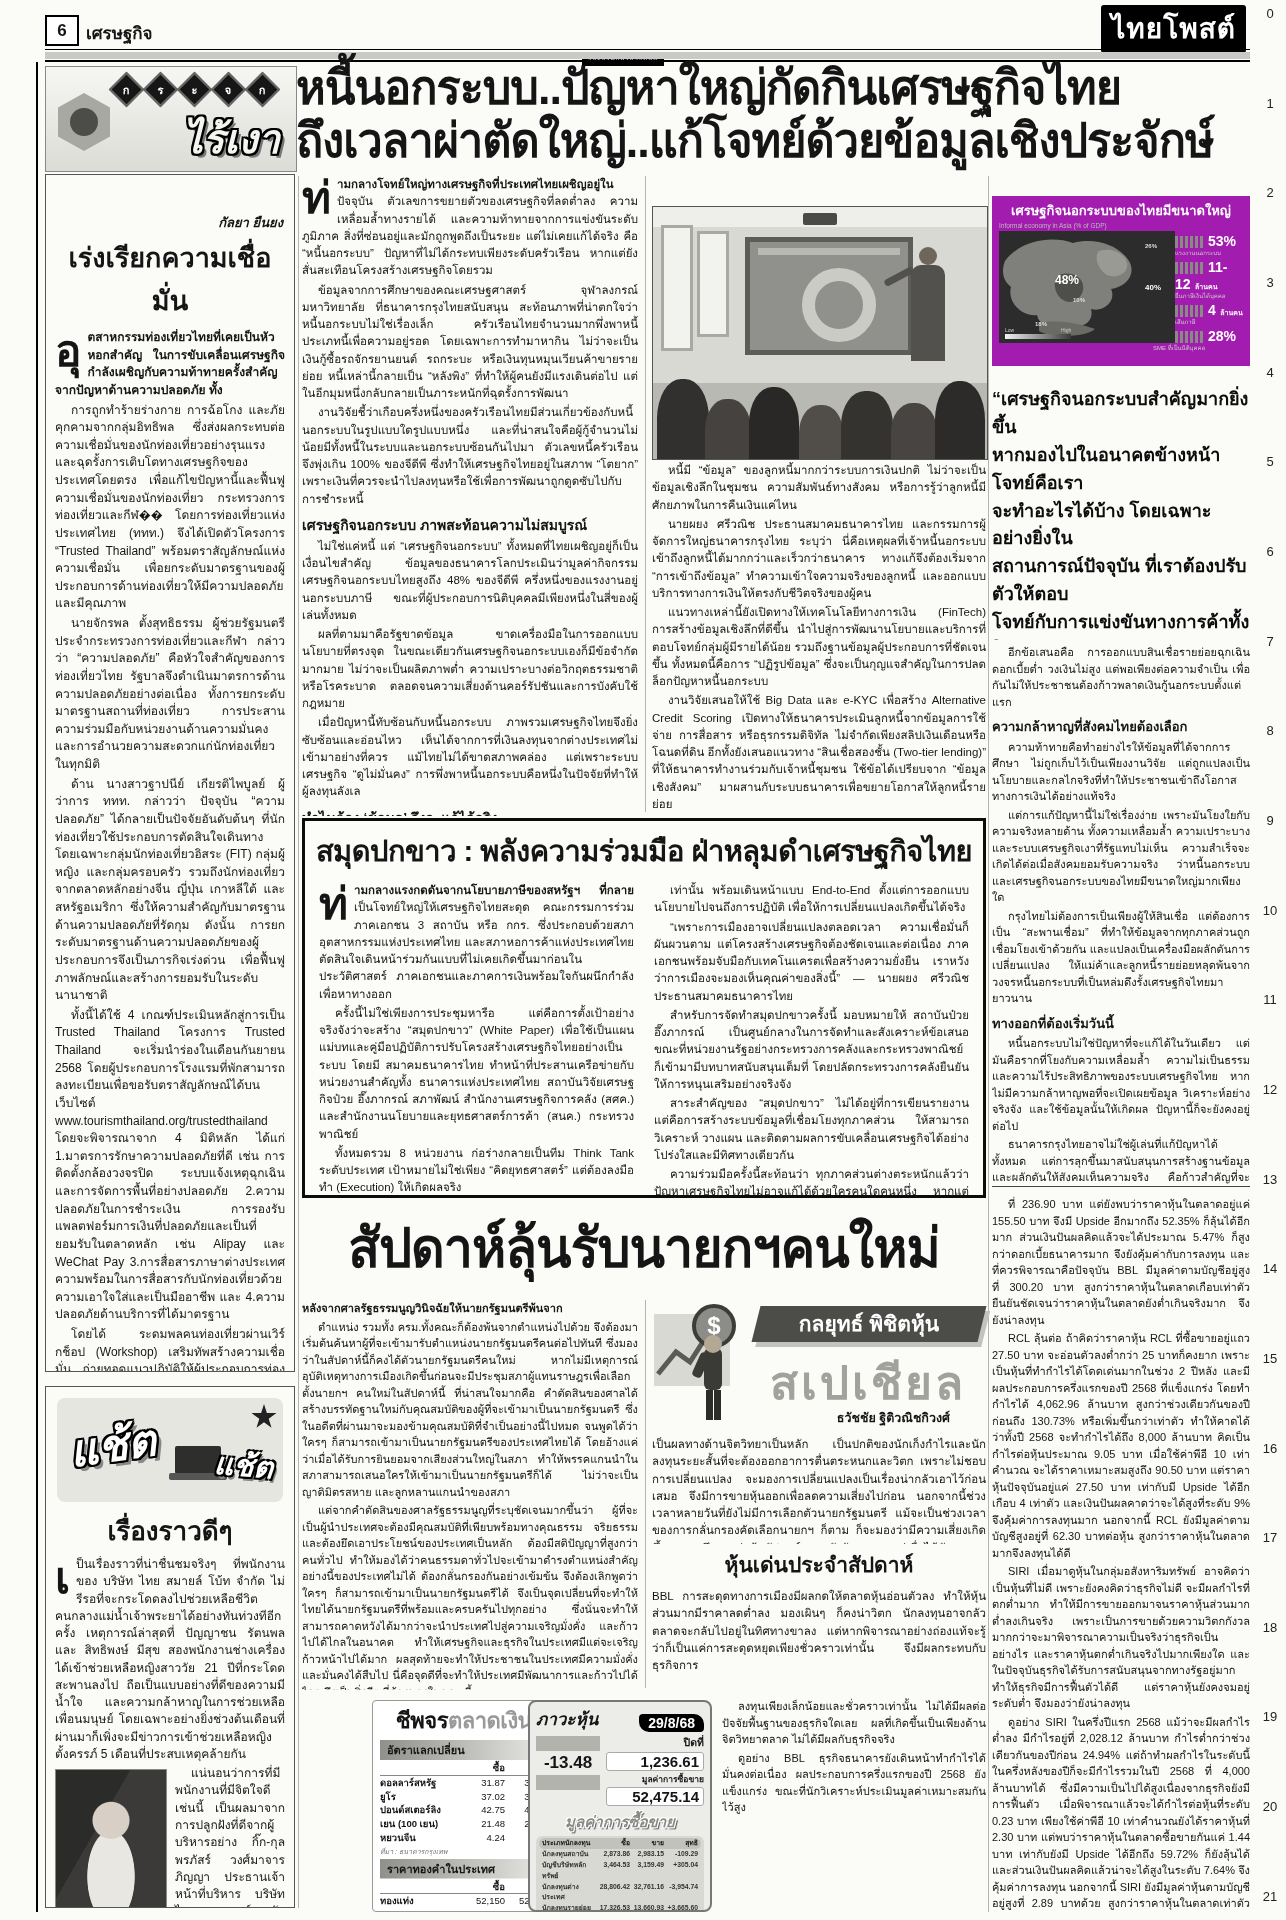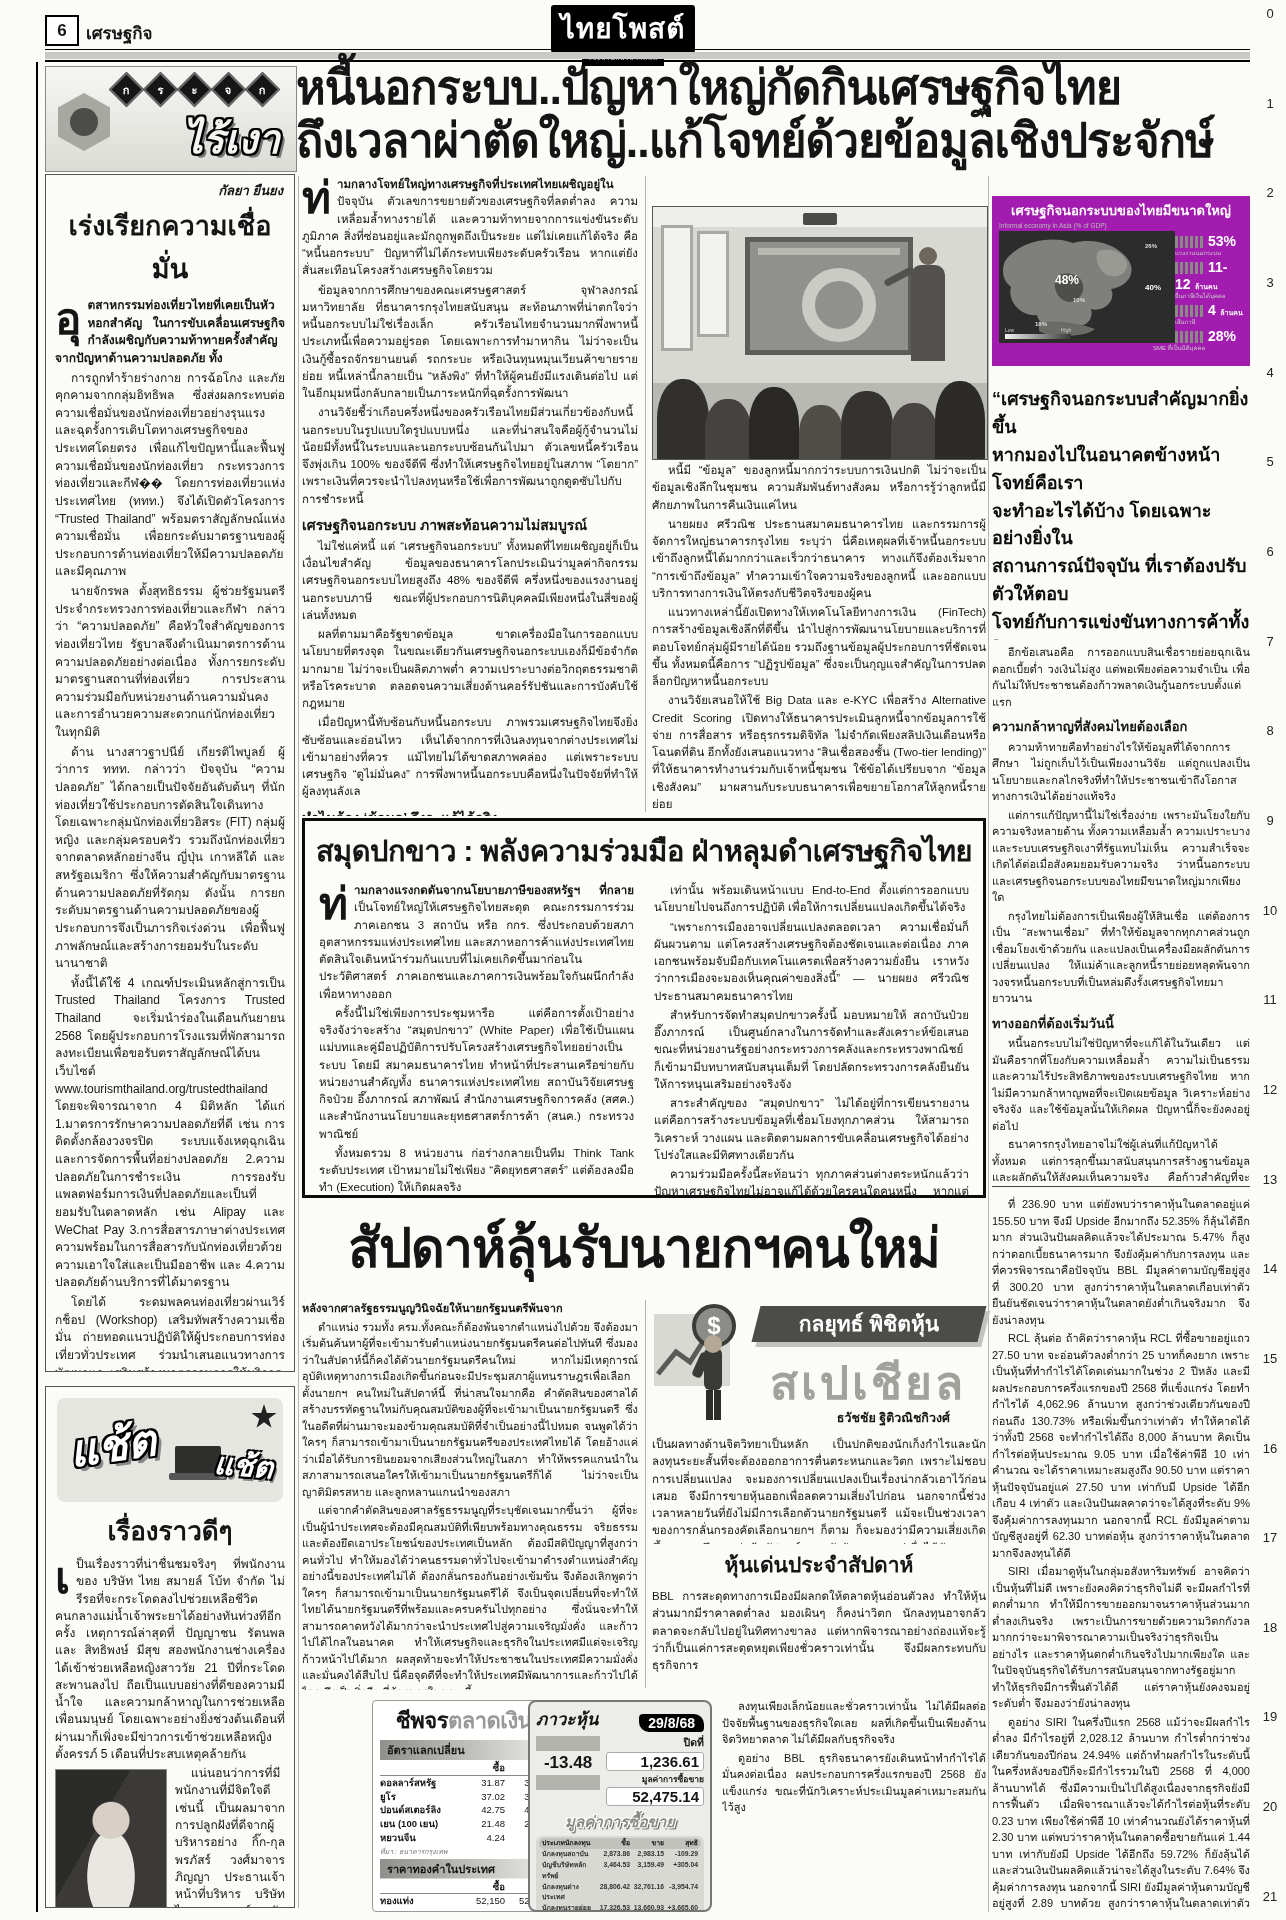--- a/index.html
+++ b/index.html
@@ -2,21 +2,21 @@
 <html><head>
 <meta charset="utf-8">
 <style>
   html,body{margin:0;padding:0;background:#888;}
   #page{position:relative;width:1286px;height:1920px;background:#fbfbf8;color:#151515;
         font-family:"Liberation Sans",sans-serif;overflow:hidden;margin:0 auto;}
   .abs{position:absolute;}
   
   #pageno{left:45px;top:15px;width:30px;height:27px;border:2px solid #000;display:flex;align-items:center;justify-content:center;font-size:17px;font-weight:700;background:#fff;}
   #seclabel{left:86px;top:19px;font-size:17px;font-weight:700;}
-  #masthead{left:0;right:40px;top:5px;text-align:center;}
+  #masthead{left:0;right:40px;top:5px;text-align:right;}
   .tp-name{display:inline-block;background:#000;color:#fff;font-size:28px;font-weight:900;padding:1px 10px 3px;border-radius:3px;letter-spacing:1px;}
   .tp-tag{display:block;width:fit-content;margin:1px auto 0;background:#000;color:#fff;font-size:6px;padding:1px 6px;letter-spacing:1px;}
   .hrule{left:45px;width:1205px;background:#000;}
   #hr1{top:49px;height:1px;} #hr2{top:52px;height:7px;background:#c9c9c5;} #hr3{top:60px;height:2px;}
   #mline{left:36px;top:62px;width:2px;height:1850px;background:#000;}
   
   #headline{left:296px;top:62px;width:954px;font-weight:900;line-height:1.1;letter-spacing:-1px;transform:scaleY(1.06);transform-origin:top left;}
   #headline div{font-size:45px;white-space:nowrap;}
   
   #mirrorlogo{left:45px;top:66px;width:250px;height:104px;border:1px solid #888;background:linear-gradient(#f6f6f3,#dcdcd6);overflow:hidden;}
@@ -29,21 +29,21 @@
          text-shadow:2px 2px 0 #000,-2px -2px 0 #000,2px -2px 0 #000,-2px 2px 0 #000,0 2px 0 #000,2px 0 0 #000,0 -2px 0 #000,-2px 0 0 #000,4px 4px 0 #777;}
   
   .bodytxt{font-size:11.5px;line-height:1.5;text-align:justify;overflow:hidden;}
   .bodytxt p{margin:0 0 2px;text-indent:16px;}
   .bodytxt p.noind{text-indent:0;}
   .drop{float:left;font-size:44px;line-height:.85;font-weight:700;margin:3px 6px 0 0;}
   .subh{font-size:14px;font-weight:800;text-indent:0 !important;margin:7px 0 2px !important;}
   b{font-weight:800;}
   
   #leftart{left:45px;top:174px;width:250px;height:1198px;border:1px solid #555;background:#fbfbf8;padding:0;box-sizing:border-box;overflow:hidden;}
-  #leftart .in{padding:2px 9px;}
+  #leftart .in{padding:2px 9px;margin-top:32px;}
   .byline{text-align:right;font-size:13px;font-weight:700;font-style:italic;margin:3px 2px;}
   #leftart h2{text-align:center;font-size:27px;font-weight:900;margin:2px 0 7px;}
   #leftart .bodytxt{font-size:12px;line-height:1.47;}
   
   #chatbox{left:45px;top:1386px;width:250px;height:522px;border:1px solid #555;box-sizing:border-box;overflow:hidden;}
   #chatbox .in{padding:2px 9px;}
   .chatlogo{position:relative;height:104px;background:#e6e6e1;border-radius:8px;margin:9px 2px 8px;overflow:hidden;}
   .chat1{position:absolute;left:12px;top:12px;font-size:44px;font-weight:900;font-style:italic;color:#fff;transform:rotate(-8deg);
          text-shadow:2px 2px 0 #000,-2px -2px 0 #000,2px -2px 0 #000,-2px 2px 0 #000,0 2px 0 #000,2px 0 0 #000,0 -2px 0 #000,-2px 0 0 #000,4px 5px 0 #888;}
   .chat2{position:absolute;right:10px;top:44px;font-size:30px;font-weight:900;font-style:italic;color:#fff;transform:rotate(5deg);

